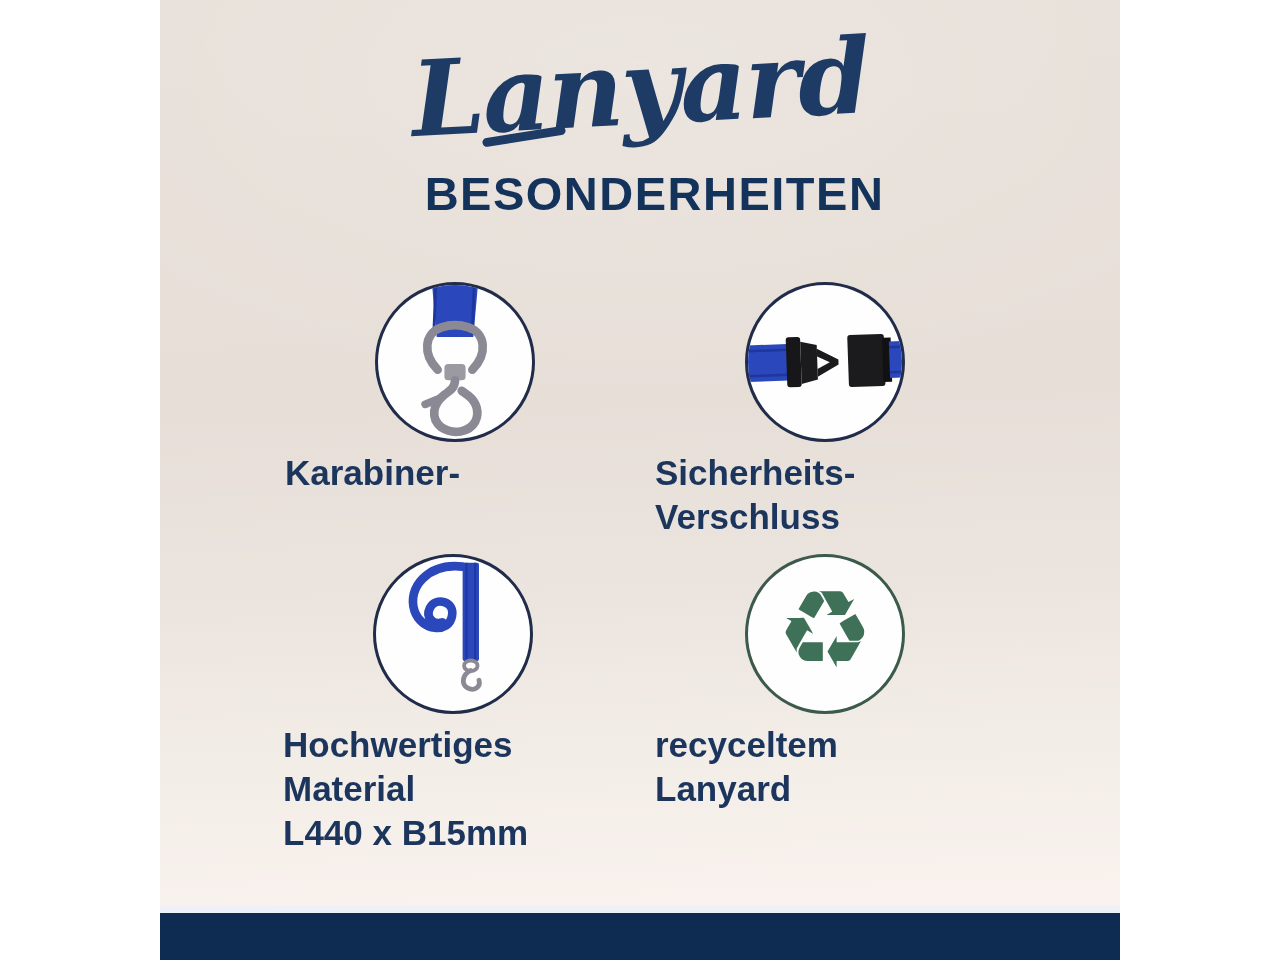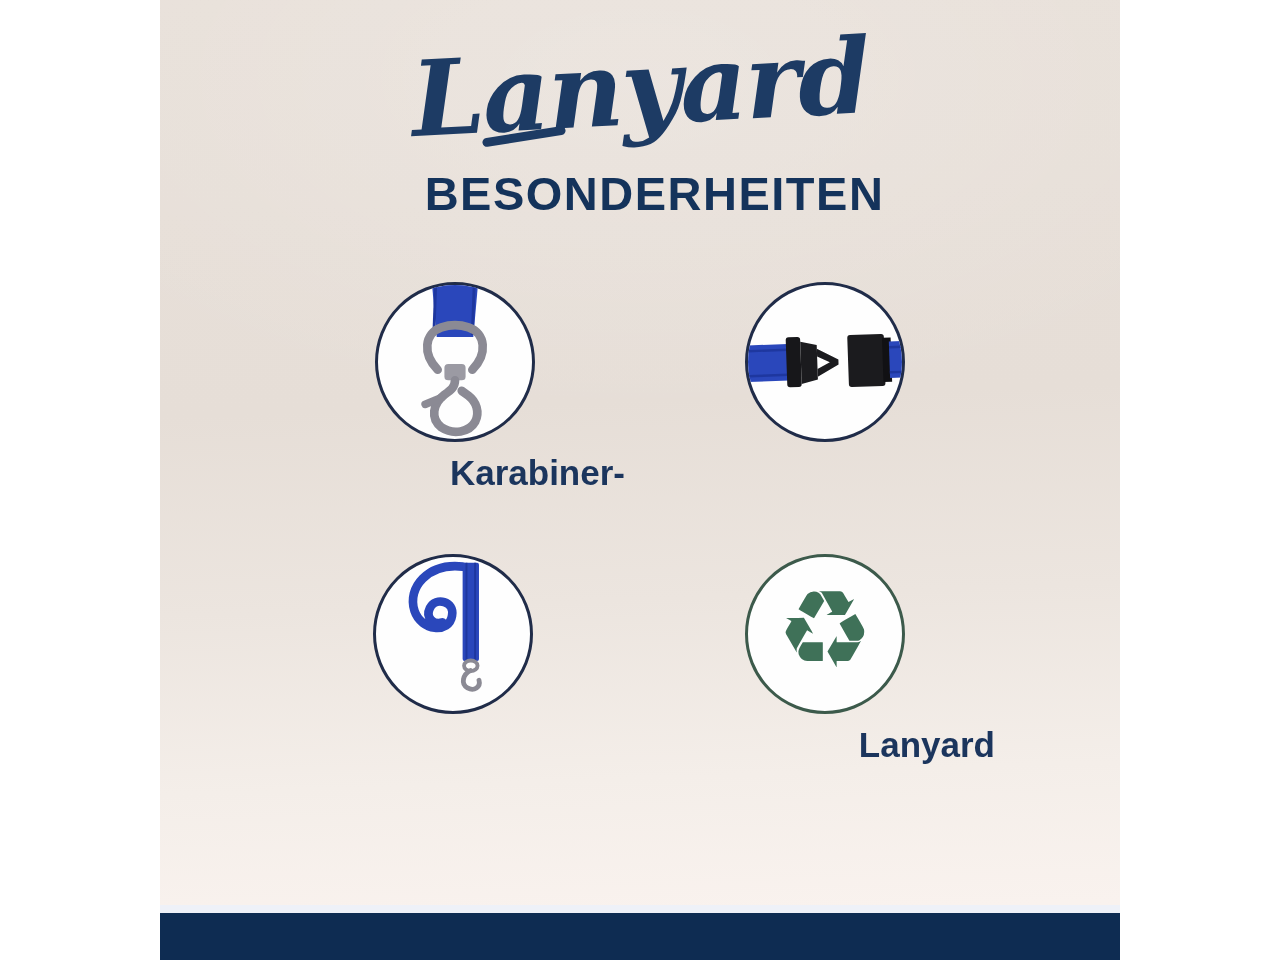--- a/index.html
+++ b/index.html
@@ -21,21 +21,21 @@
     color:#1d3b64;transform:rotate(-3deg);letter-spacing:-2px;
   }
   .swash{
     position:absolute;left:322px;top:118px;width:84px;height:9px;border-radius:5px;
     background:#1d3b64;transform:rotate(-9deg);
   }
   .subtitle{
     margin:6px 0 0 0;font-size:47px;line-height:52px;font-weight:bold;
     letter-spacing:1.5px;color:#14335b;padding-left:29px;
   }
-  .feature{position:absolute;width:340px;text-align:right;}
+  .feature{position:absolute;width:340px;text-align:left;}
   .f1{left:125px;top:282px;}
   .f2{left:495px;top:282px;}
   .f3{left:123px;top:554px;}
   .f4{left:495px;top:554px;}
   .circle{
     box-sizing:border-box;width:160px;height:160px;margin:0 auto;border-radius:50%;
     background:#fefefe;border:3px solid #202c49;overflow:hidden;
     display:flex;align-items:center;justify-content:center;
   }
   .circle.green{border-color:#3c5a4b;}
@@ -87,40 +87,48 @@
             <path d="M55 58 L72 62 L72 98 L55 102 Z" fill="#1b1b1e"></path>
             <path d="M72 66 L94 78 L94 83 L72 95 L72 87 L85 80.5 L72 74 Z" fill="#1b1b1e"></path>
             <rect x="104" y="53" width="38" height="54" rx="3" fill="#1b1b1e"></rect>
             <rect x="140" y="57" width="9" height="46" fill="#111114"></rect>
             <rect x="147" y="61" width="24" height="38" fill="#2a47bb"></rect>
             <path d="M147 67 h24 M147 93 h24" stroke="#1e379f" stroke-width="2.5"></path>
           </g>
         </svg>
       </div>
       <div class="feature-label">
+        <div>Sicherheits-</div>
+        <div>Verschluss</div>
       </div>
     </div>
 
     <div class="feature f3">
       <div class="circle">
         <svg viewBox="0 0 160 160">
           <path d="M90 10 C54 6 32 32 40 56 C47 77 76 80 79 61 C82 46 62 41 56 53 C51 63 60 71 69 68" fill="none" stroke="#2a47bb" stroke-width="9" stroke-linecap="round"></path>
           <rect x="90" y="6" width="17" height="102" rx="2" fill="#2a47bb"></rect>
           <path d="M94 6 v102 M103 6 v102" stroke="#1e379f" stroke-width="2"></path>
           <ellipse cx="98.5" cy="113" rx="7" ry="5.5" fill="none" stroke="#8b8a94" stroke-width="4"></ellipse>
           <path d="M98 118 C90 122 88 132 95 136 C102 140 109 135 107 128" fill="none" stroke="#8b8a94" stroke-width="5" stroke-linecap="round"></path>
         </svg>
       </div>
+      <div class="feature-label">
+        <div>Hochwertiges</div>
+        <div>Material</div>
+        <div>L440 x B15mm</div>
+      </div>
     </div>
 
     <div class="feature f4">
       <div class="circle green">
         <div class="glyph-recycle">♻</div>
       </div>
       <div class="feature-label">
+        <div>recyceltem</div>
         <div>Lanyard</div>
       </div>
     </div>
 
     <div class="light-strip"></div>
     <div class="bottom-bar"></div>
   </div>
 </div>
 
 </body></html>

